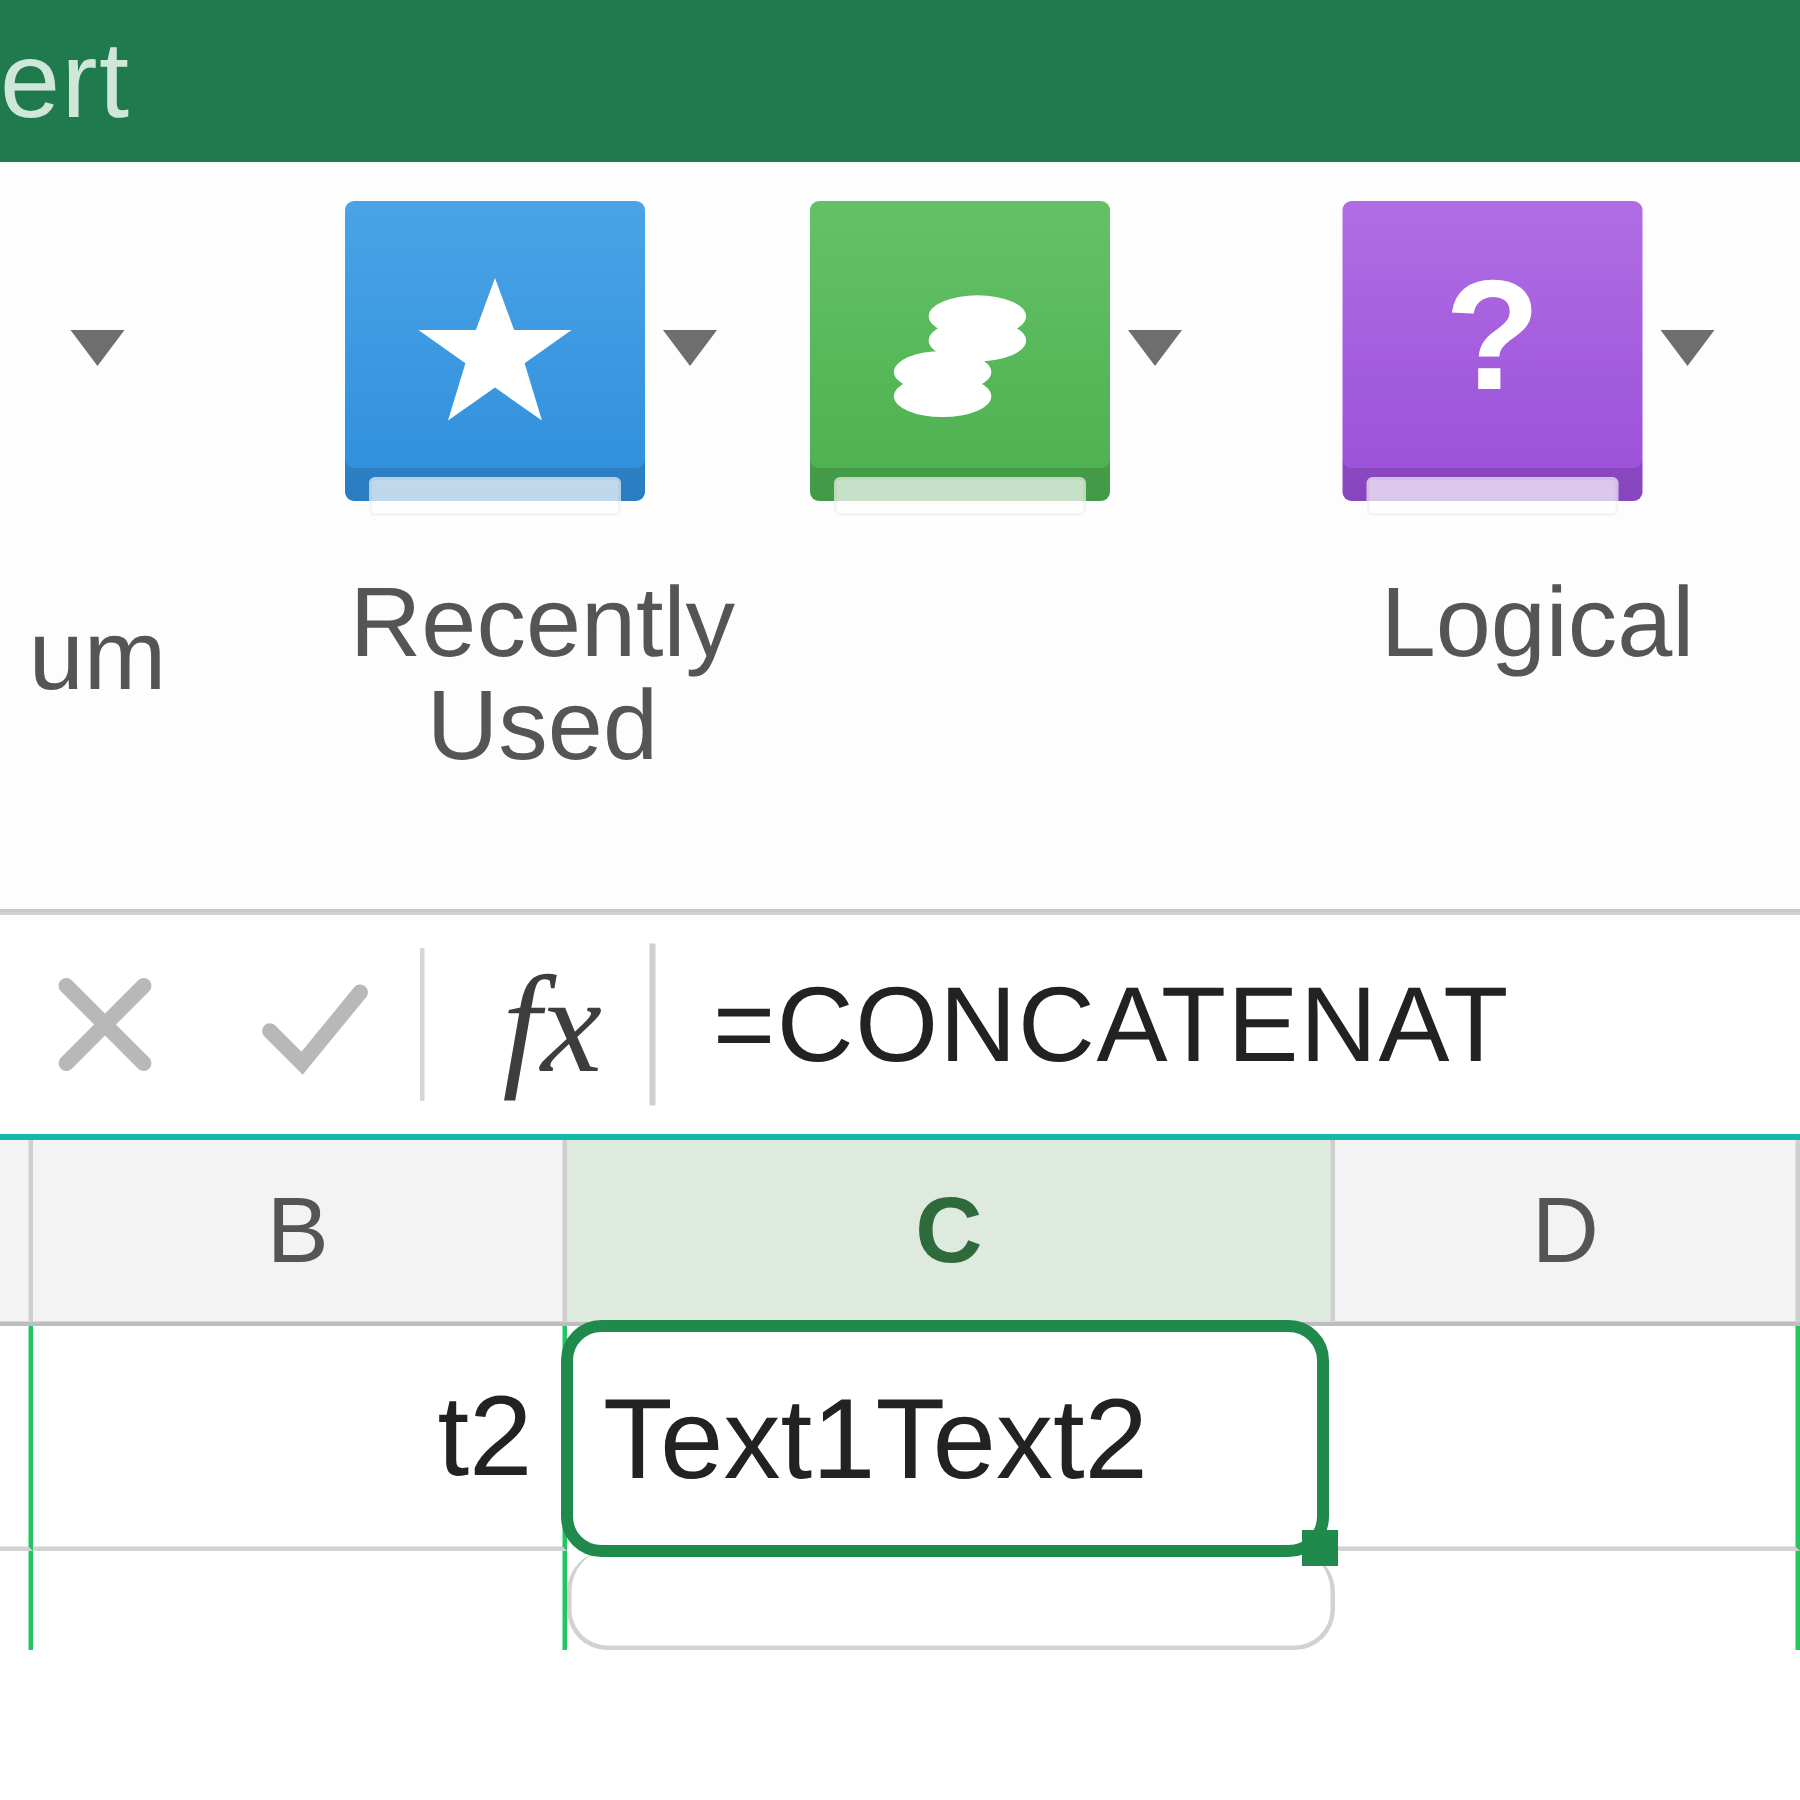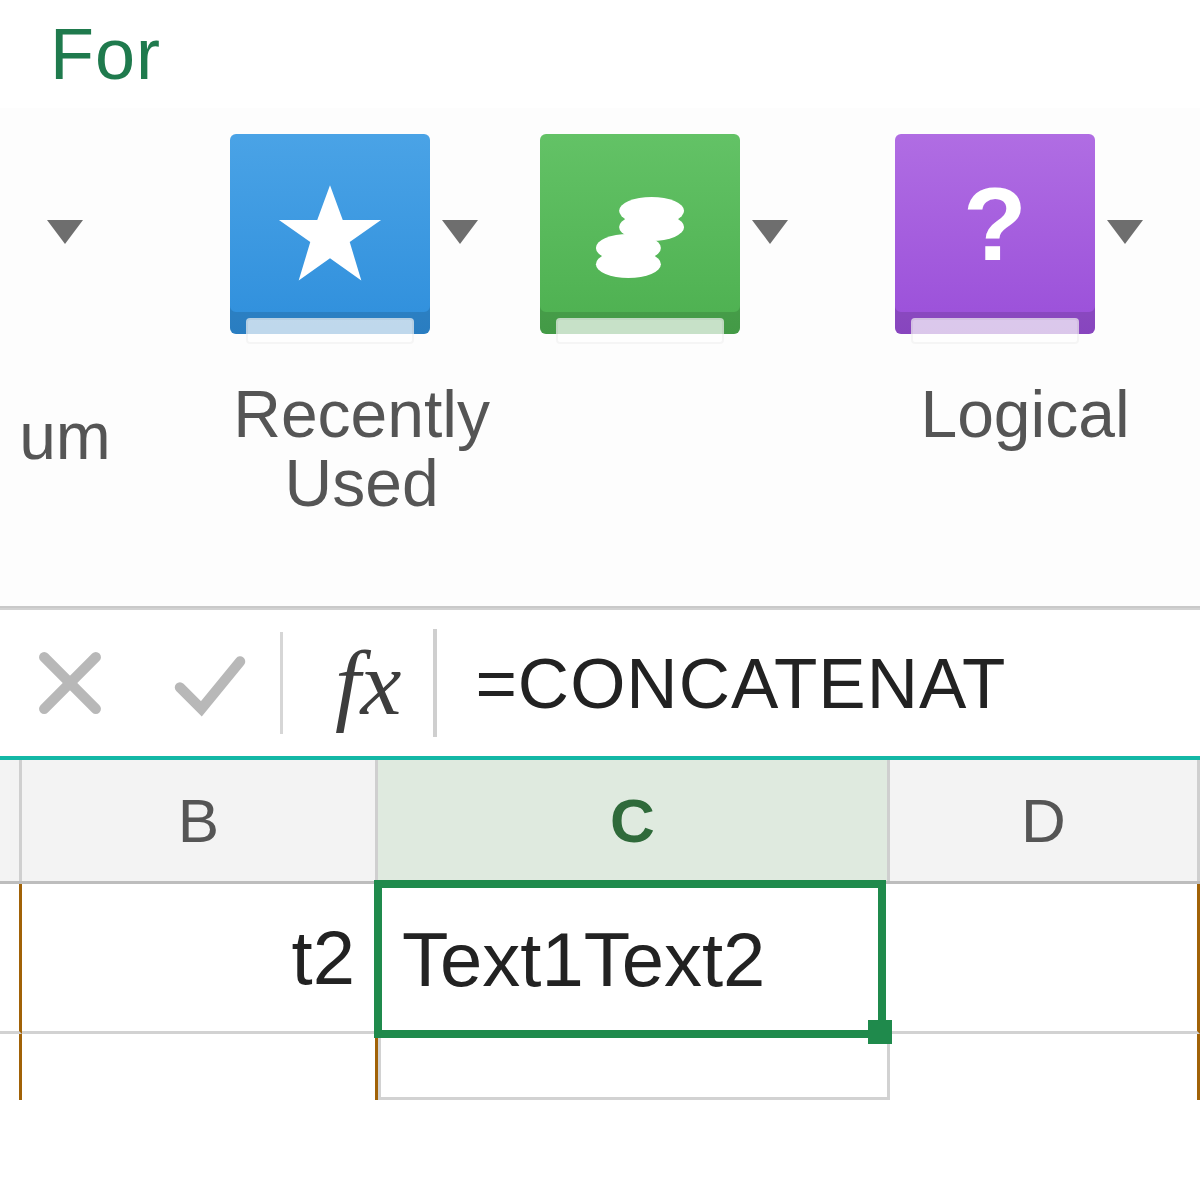--- a/index.html
+++ b/index.html
@@ -166,33 +166,33 @@
   .ch-c { width: 512px; }
   .ch-d { flex:1; }
 
   
   .grid-row {
     height: 150px;
     display: flex;
     position: relative;
   }
   .cell {
-    border-right: 3px solid #a16207;
+    border-right: 3px solid #22c55e;
     border-bottom: 3px solid #d2d2d2;
     display: flex;
     align-items: center;
     font-size: 76px;
     color: #222;
     padding: 0 20px;
     cursor: cell;
     background:#fff;
   }
   .cell.cA { width: 22px; padding:0; }
   .cell.cB { width: 356px; justify-content: flex-start; }
-  .cell.cC { width: 512px; justify-content: flex-start; position: relative; }
+  .cell.cC { width: 512px; justify-content: flex-start; position: relative; border-radius: 27px; }
   .cell.cD { flex:1; }
 
   
   .cell.cC.selected {
     border: 8px solid #1f8a4c;
     margin: -4px;
     z-index: 2;
   }
   .cell.cC.selected::after{
     content:"";
@@ -204,22 +204,22 @@
 
   
   .tiny-row { height: 66px; display:flex; }
   .tiny-row .cell { border-bottom: none; }
 
 </style>
 </head>
 <body>
 
 <div class="tab-strip">
-  <div class="tab active-next">
-    <span>For</span>
+  <div class="tab partial-left">
+    <span>ert</span>
   </div>
 </div>
 
 <div class="ribbon">
 
   <div class="ribbon-group g-um">
     <div class="drop-arrow" style="padding-top:86px; width:100%;">
       <span class="tri"></span>
     </div>
     <div class="ribbon-label" style="margin-top:158px;text-align:center;">um</div>

